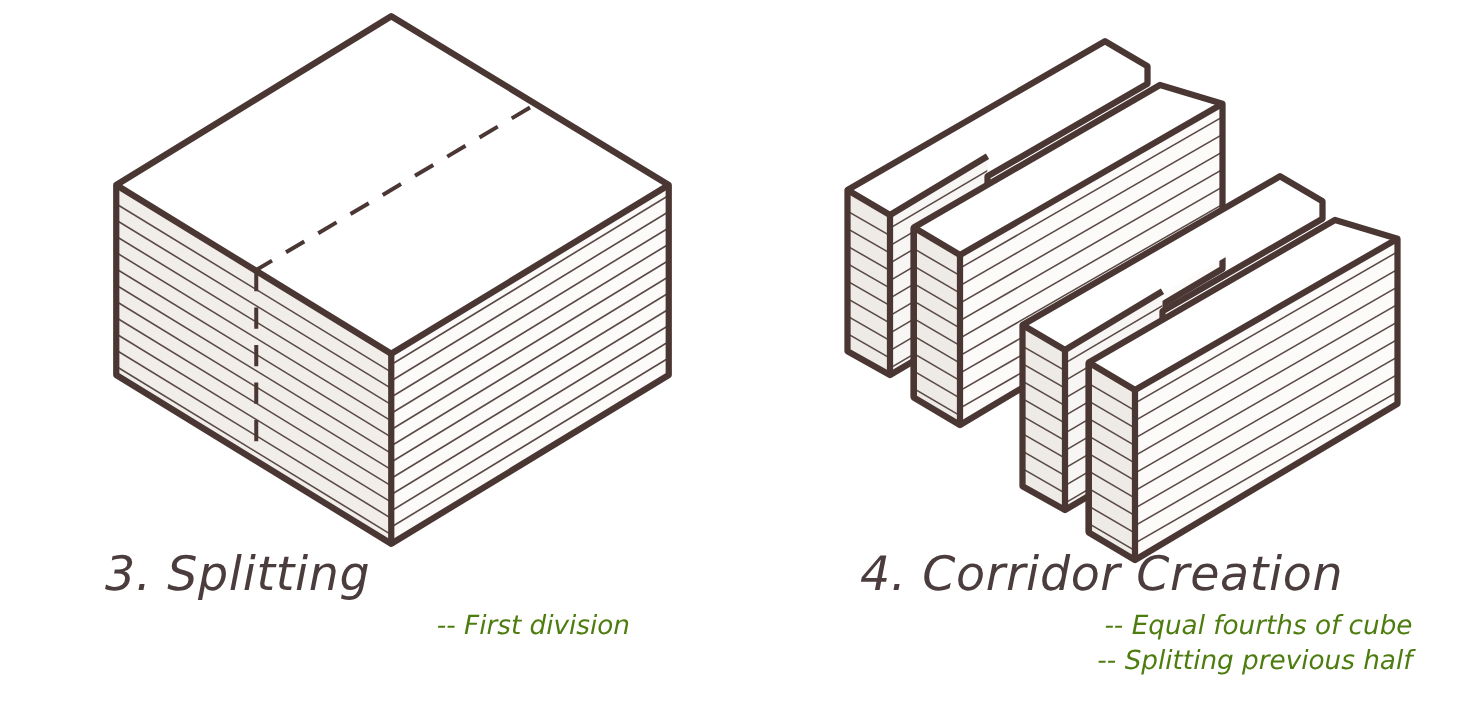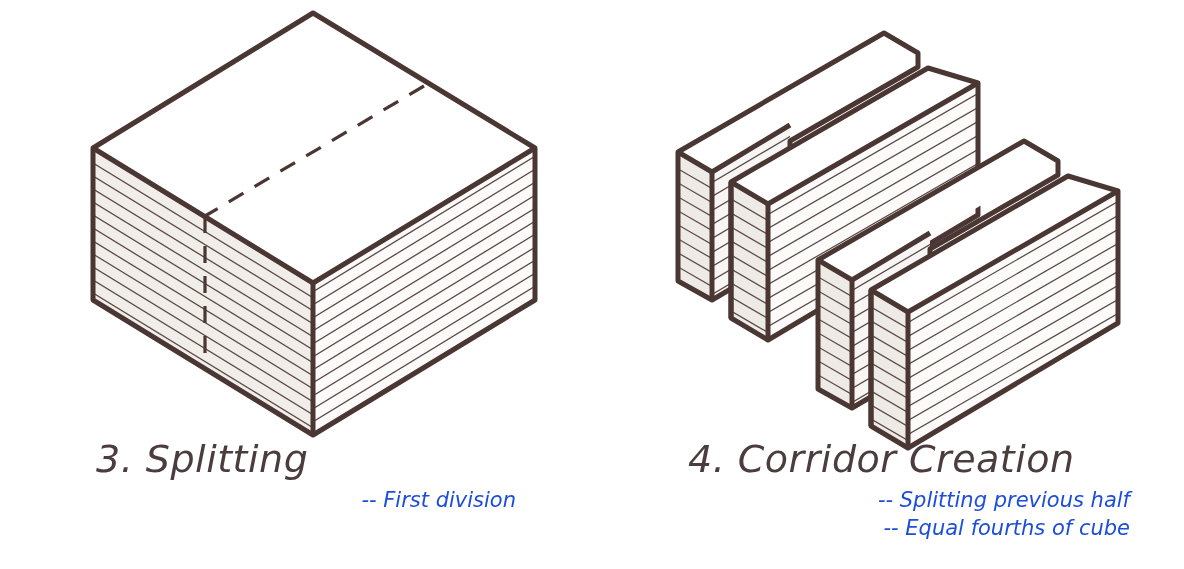--- a/index.html
+++ b/index.html
@@ -37,27 +37,27 @@
     letter-spacing: 0.5px;
     color: #4b3d3d;
     white-space: nowrap;
     line-height: 1.05;
   }
   .caption-sub {
     font-family: "DejaVu Sans", sans-serif;
     font-style: italic;
     font-weight: 300;
     font-size: 21px;
-    color: #1d4ed8;
+    color: #4d7c0f;
     white-space: nowrap;
     line-height: 1.35;
     text-align: right;
   }
   #caption-left {
-    left: 96px;
+    left: 84px;
     top: 440px;
     width: 420px;
   }
   #caption-right {
     left: 688px;
     top: 440px;
     width: 442px;
   }
   .sub-list {
     margin-top: 6px;
@@ -301,18 +301,18 @@
   <div class="caption-block" id="caption-left">
     <div class="caption-title">3. Splitting</div>
     <div class="sub-list">
       <span class="caption-sub sub-line">-- First division</span>
     </div>
   </div>
 
   <div class="caption-block" id="caption-right">
     <div class="caption-title">4. Corridor Creation</div>
     <div class="sub-list">
+      <span class="caption-sub sub-line">-- Equal fourths of cube</span>
       <span class="caption-sub sub-line">-- Splitting previous half</span>
-      <span class="caption-sub sub-line">-- Equal fourths of cube</span>
     </div>
   </div>
 
 </div>
 
 </body></html>

